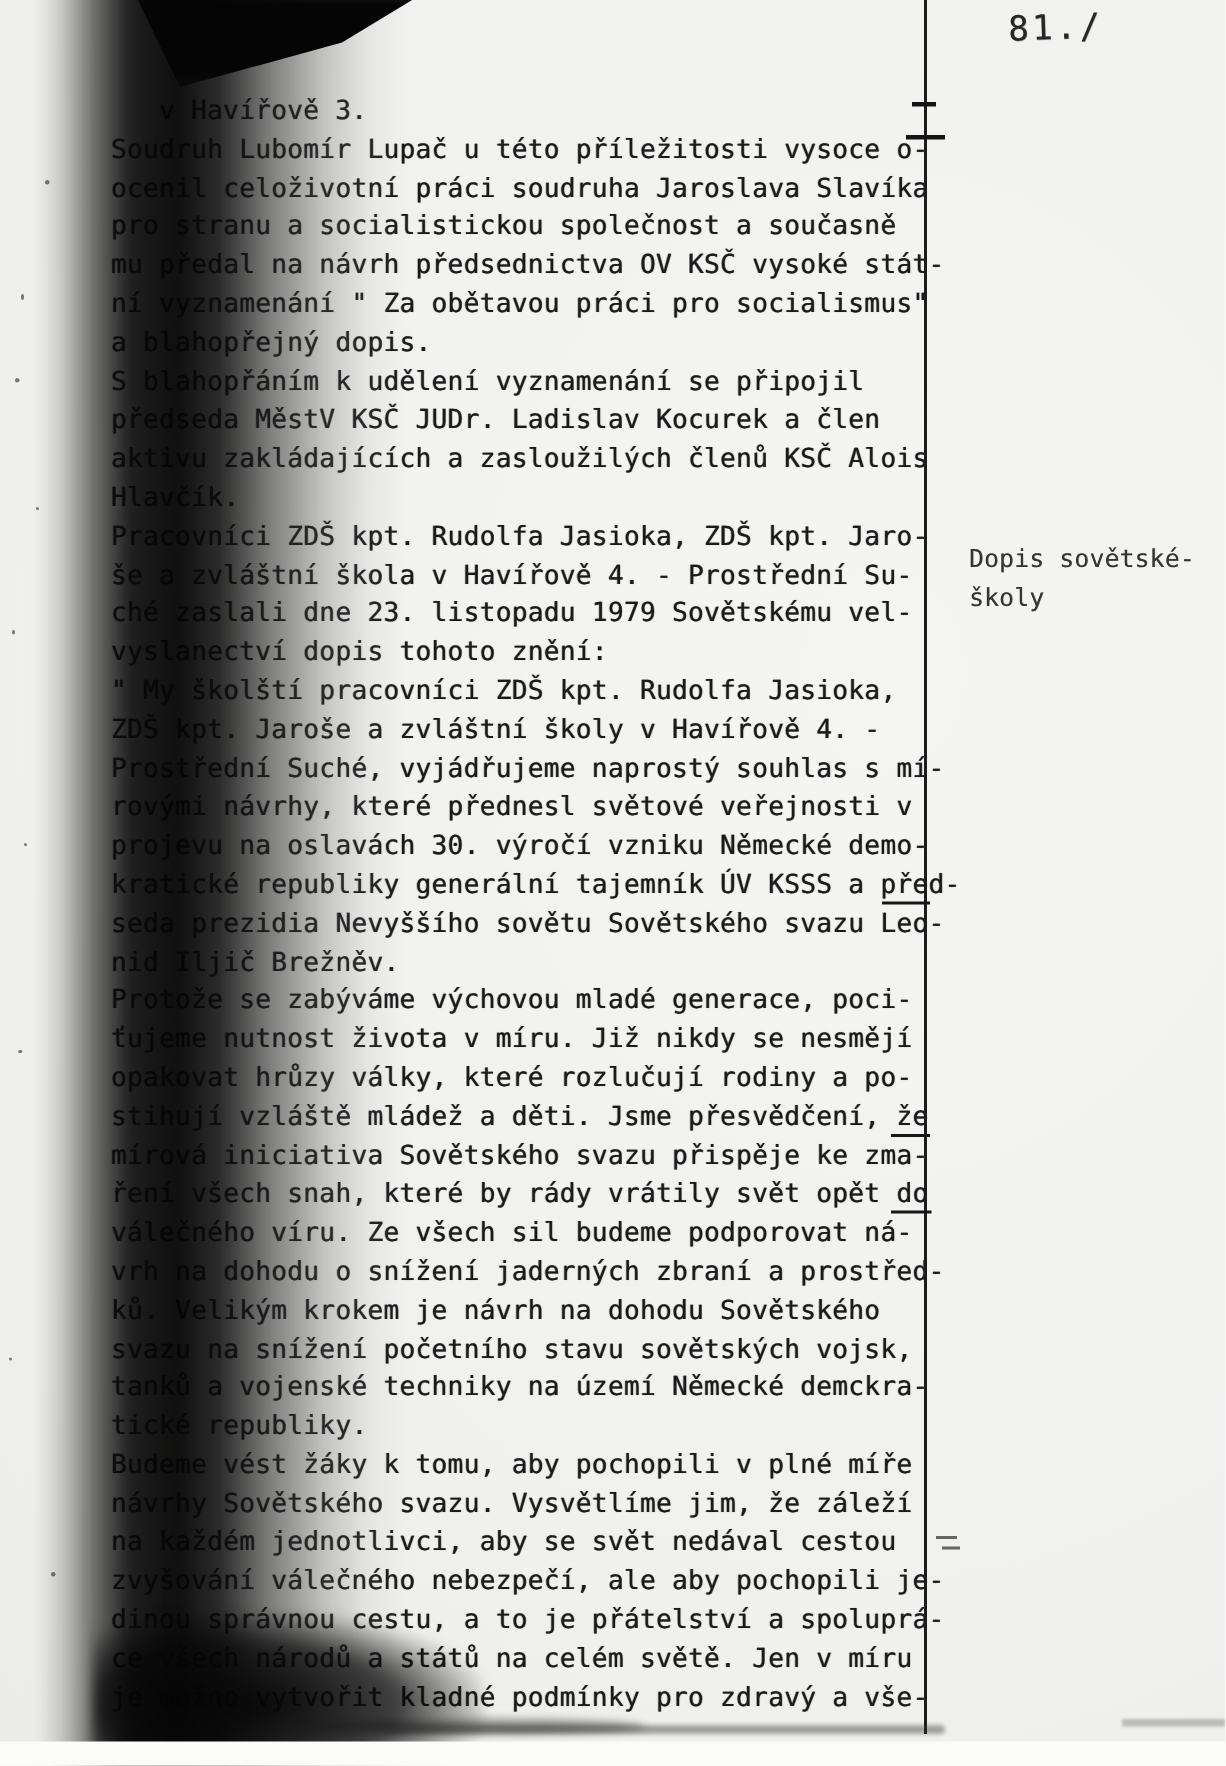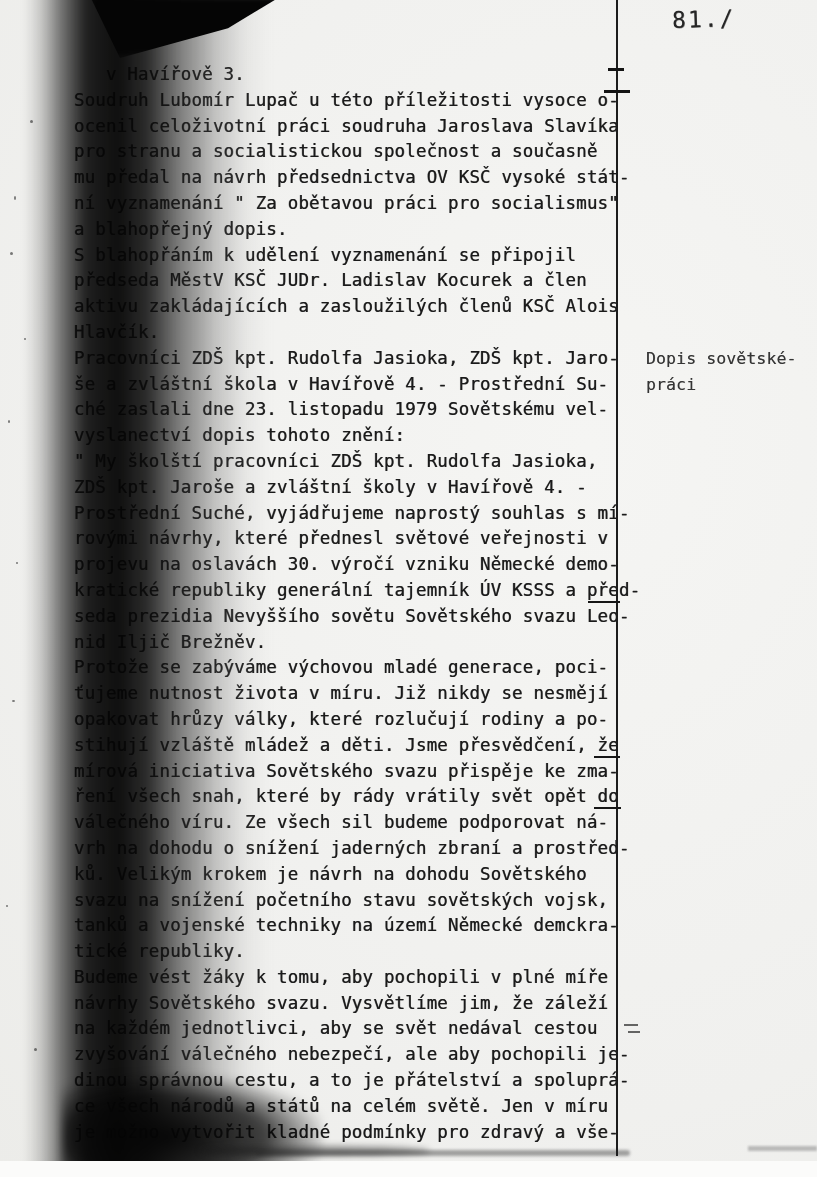--- a/index.html
+++ b/index.html
@@ -14,21 +14,21 @@
   .body-text{
     position:absolute;left:74px;top:62px;width:560px;
     font-size:17.5px;line-height:25.8px;letter-spacing:0.15px;
     color:#1a1a1a;white-space:pre;
     text-shadow:-0.5px 0 rgba(0,0,0,0.3), 0.3px 0.3px 0.5px rgba(0,0,0,0.5);
   }
   .body-text .line{height:25.8px;}
   .body-text .line:first-child{padding-left:32px;}
   
   .margin-note{
-    position:absolute;left:646px;top:346px;width:168px;
+    position:absolute;left:646px;top:360px;width:168px;
     font-size:16.5px;line-height:25.6px;letter-spacing:0.1px;
     color:#343434;white-space:pre;
     text-shadow:0.3px 0.3px 0.4px rgba(0,0,0,0.4);
   }
   
   .page-number{
     position:absolute;left:672px;top:6px;
     font-size:23px;color:#262626;letter-spacing:2px;
     transform:rotate(-2deg);
     text-shadow:0.4px 0.4px 0.5px rgba(0,0,0,0.45);
@@ -72,21 +72,21 @@
   .bottom-edge{position:absolute;left:0;top:1161px;width:817px;height:16px;background:#fbfbfa;}
   .speck{position:absolute;background:rgba(20,20,20,0.55);border-radius:50%;filter:blur(0.5px);}
 </style>
 </head>
 <body>
 
 <div class="page">
 
   <div class="body-text"><div class="line">v Havířově 3.</div><div class="line">Soudruh Lubomír Lupač u této příležitosti vysoce o-</div><div class="line">ocenil celoživotní práci soudruha Jaroslava Slavíka</div><div class="line">pro stranu a socialistickou společnost a současně</div><div class="line">mu předal na návrh předsednictva OV KSČ vysoké stát-</div><div class="line">ní vyznamenání " Za obětavou práci pro socialismus"</div><div class="line">a blahopřejný dopis.</div><div class="line">S blahopřáním k udělení vyznamenání se připojil</div><div class="line">předseda MěstV KSČ JUDr. Ladislav Kocurek a člen</div><div class="line">aktivu zakládajících a zasloužilých členů KSČ Alois</div><div class="line">Hlavčík.</div><div class="line">Pracovníci ZDŠ kpt. Rudolfa Jasioka, ZDŠ kpt. Jaro-</div><div class="line">še a zvláštní škola v Havířově 4. - Prostřední Su-</div><div class="line">ché zaslali dne 23. listopadu 1979 Sovětskému vel-</div><div class="line">vyslanectví dopis tohoto znění:</div><div class="line">" My školští pracovníci ZDŠ kpt. Rudolfa Jasioka,</div><div class="line">ZDŠ kpt. Jaroše a zvláštní školy v Havířově 4. -</div><div class="line">Prostřední Suché, vyjádřujeme naprostý souhlas s mí-</div><div class="line">rovými návrhy, které přednesl světové veřejnosti v</div><div class="line">projevu na oslavách 30. výročí vzniku Německé demo-</div><div class="line">kratické republiky generální tajemník ÚV KSSS a před-</div><div class="line">seda prezidia Nevyššího sovětu Sovětského svazu Leo-</div><div class="line">nid Iljič Brežněv.</div><div class="line">Protože se zabýváme výchovou mladé generace, poci-</div><div class="line">ťujeme nutnost života v míru. Již nikdy se nesmějí</div><div class="line">opakovat hrůzy války, které rozlučují rodiny a po-</div><div class="line">stihují vzláště mládež a děti. Jsme přesvědčení, že</div><div class="line">mírová iniciativa Sovětského svazu přispěje ke zma-</div><div class="line">ření všech snah, které by rády vrátily svět opět do</div><div class="line">válečného víru. Ze všech sil budeme podporovat ná-</div><div class="line">vrh na dohodu o snížení jaderných zbraní a prostřed-</div><div class="line">ků. Velikým krokem je návrh na dohodu Sovětského</div><div class="line">svazu na snížení početního stavu sovětských vojsk,</div><div class="line">tanků a vojenské techniky na území Německé demckra-</div><div class="line">tické republiky.</div><div class="line">Budeme vést žáky k tomu, aby pochopili v plné míře</div><div class="line">návrhy Sovětského svazu. Vysvětlíme jim, že záleží</div><div class="line">na každém jednotlivci, aby se svět nedával cestou</div><div class="line">zvyšování válečného nebezpečí, ale aby pochopili je-</div><div class="line">dinou správnou cestu, a to je přátelství a spoluprá-</div><div class="line">ce všech národů a států na celém světě. Jen v míru</div><div class="line">je možno vytvořit kladné podmínky pro zdravý a vše-</div></div>
 
-  <div class="margin-note"><div class="line">Dopis sovětské-</div><div class="line">práci</div></div>
+  <div class="margin-note"><div class="line">Dopis sovětské-</div><div class="line">školy</div></div>
 
   <div class="page-number">81./</div>
 
   <div class="rule"></div>
   <div class="tick tick1"></div>
   <div class="tick tick2"></div>
   <div class="ddash ddash1"></div>
   <div class="ddash ddash2"></div>
 
   <div class="umark umark1"></div>

